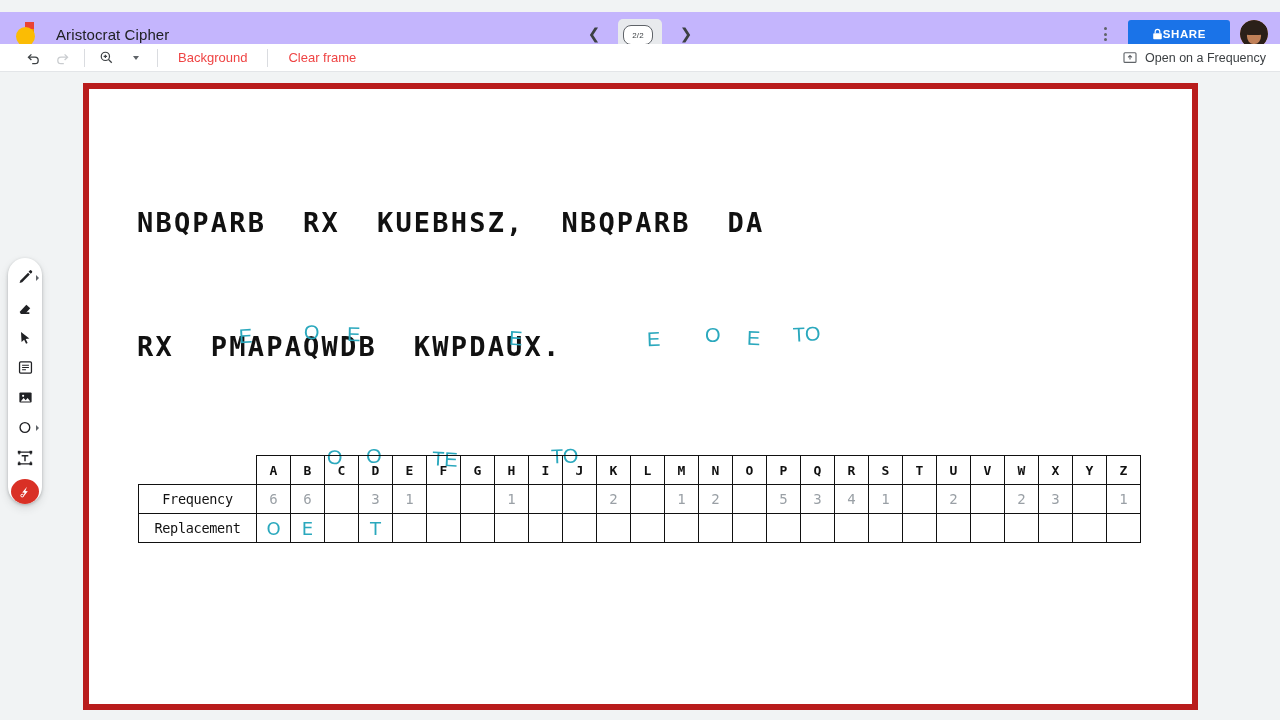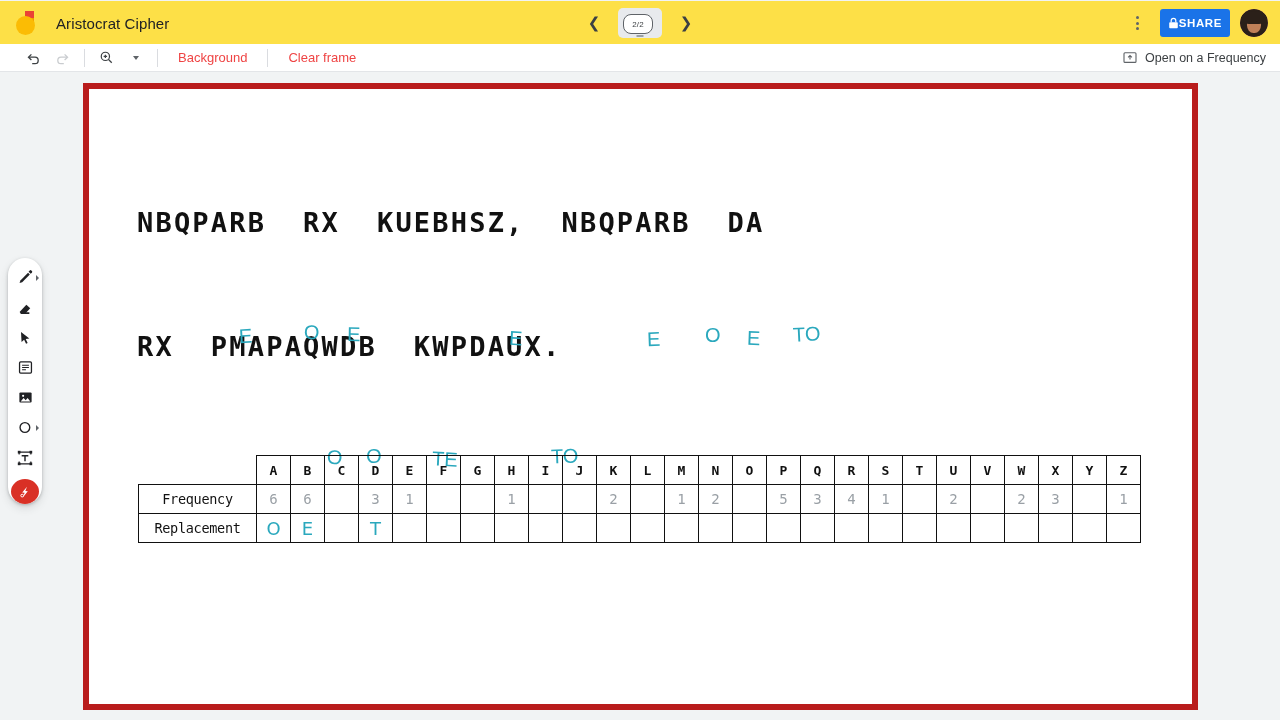--- a/index.html
+++ b/index.html
@@ -5,22 +5,22 @@
   * { box-sizing: border-box; margin: 0; padding: 0; }
   html, body {
     width: 1280px; height: 720px;
     background: #f1f3f4;
     font-family: "Liberation Sans", sans-serif;
     overflow: hidden;
   }
 
   
   #topbar {
-    position: absolute; left: 0; top: 1px; width: 1280px; height: 44px;
-    background: #fde047;
+    position: absolute; left: 0; top: 12px; width: 1280px; height: 44px;
+    background: #c4b5fd;
     display: flex; align-items: center;
   }
   #jam-logo { margin-left: 14px; width: 26px; height: 26px; position: relative; }
   #jam-logo .dot {
     position: absolute; left: 2px; bottom: 1px; width: 19px; height: 19px;
     border-radius: 50%; background: #fbbc04;
   }
   #jam-logo .bar {
     position: absolute; left: 11px; top: 1px; width: 9px; height: 17px;
     background: #f29900;
@@ -65,21 +65,21 @@
 
   #topright {
     position: absolute; right: 12px; top: 0; height: 44px;
     display: flex; align-items: center; gap: 10px;
   }
   #kebab { width: 24px; height: 24px; display:flex; flex-direction:column;
     align-items:center; justify-content:center; gap:2.5px; cursor: pointer; }
   #kebab i { width: 3px; height: 3px; border-radius: 50%; background: #5f6368; display:block; }
   #share-btn {
     height: 28px; background: #1a73e8; color: #fff; border-radius: 3px;
-    display: flex; align-items: center; padding: 0 8px;
+    display: flex; align-items: center; padding: 0 24px;
     font-size: 11.5px; font-weight: bold; letter-spacing: .6px; cursor: pointer;
   }
   #avatar {
     width: 28px; height: 28px; border-radius: 50%; overflow: hidden;
     background: #c98a6a; position: relative;
   }
   #avatar .hair { position:absolute; inset:0; background:#2b2019; border-radius:50%; }
   #avatar .face { position:absolute; left:7px; top:7px; width:14px; height:17px;
     background:#c08058; border-radius:48% 48% 45% 45%; }
   #avatar .hair2 { position:absolute; left:1px; top:2px; width:26px; height:13px;

